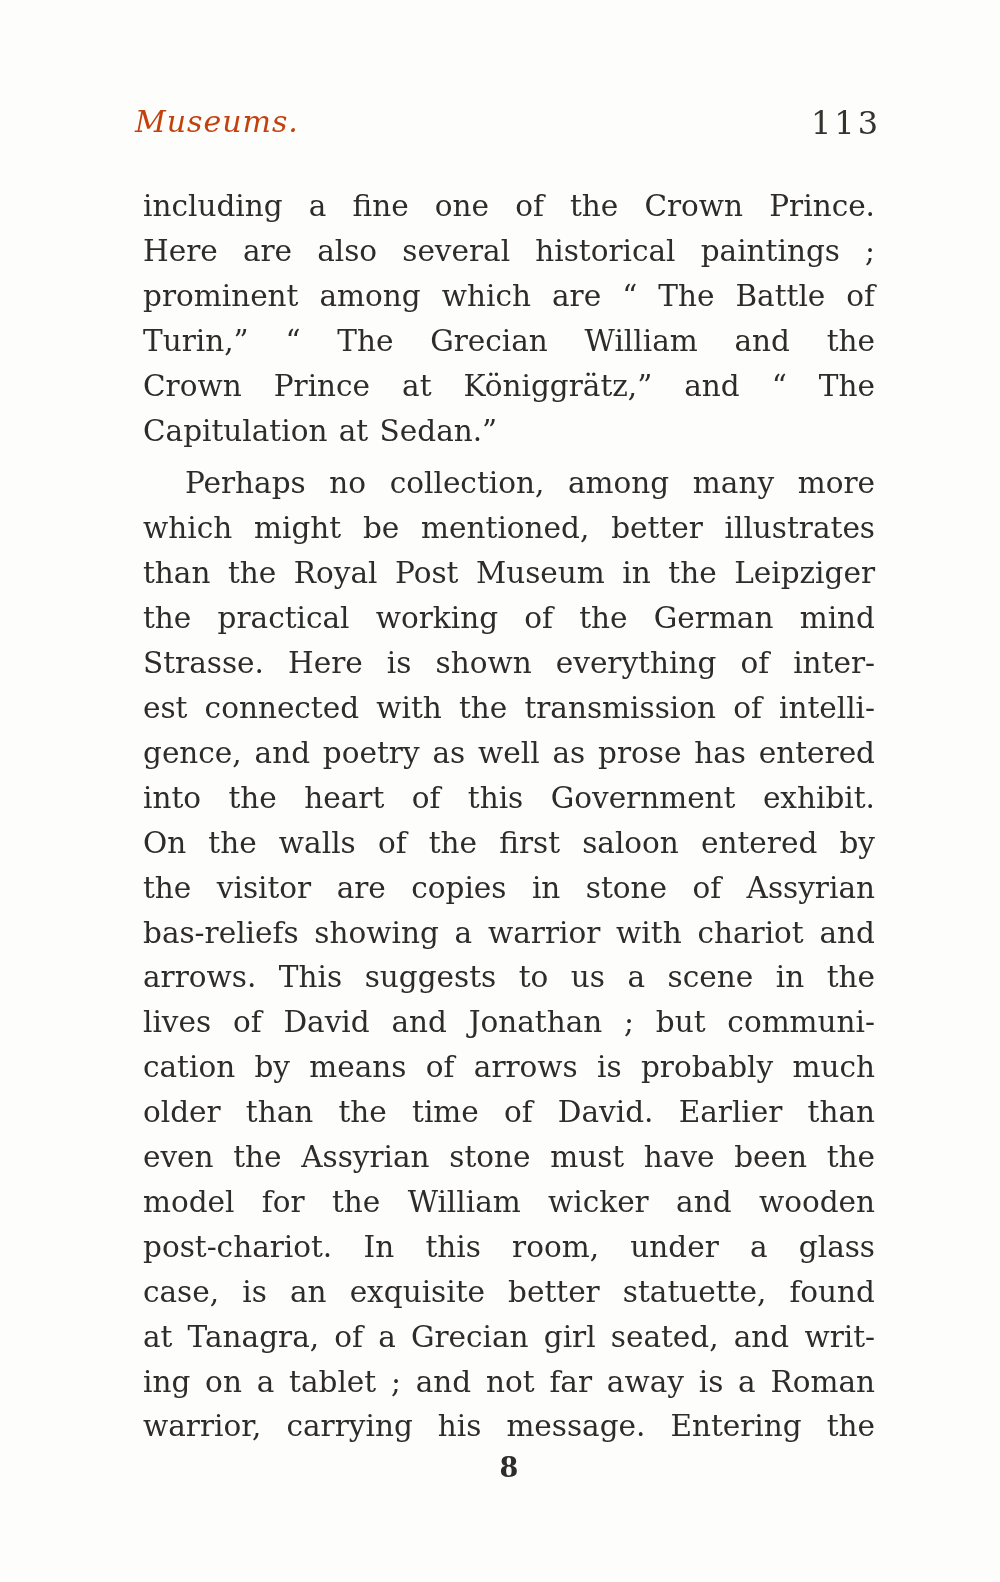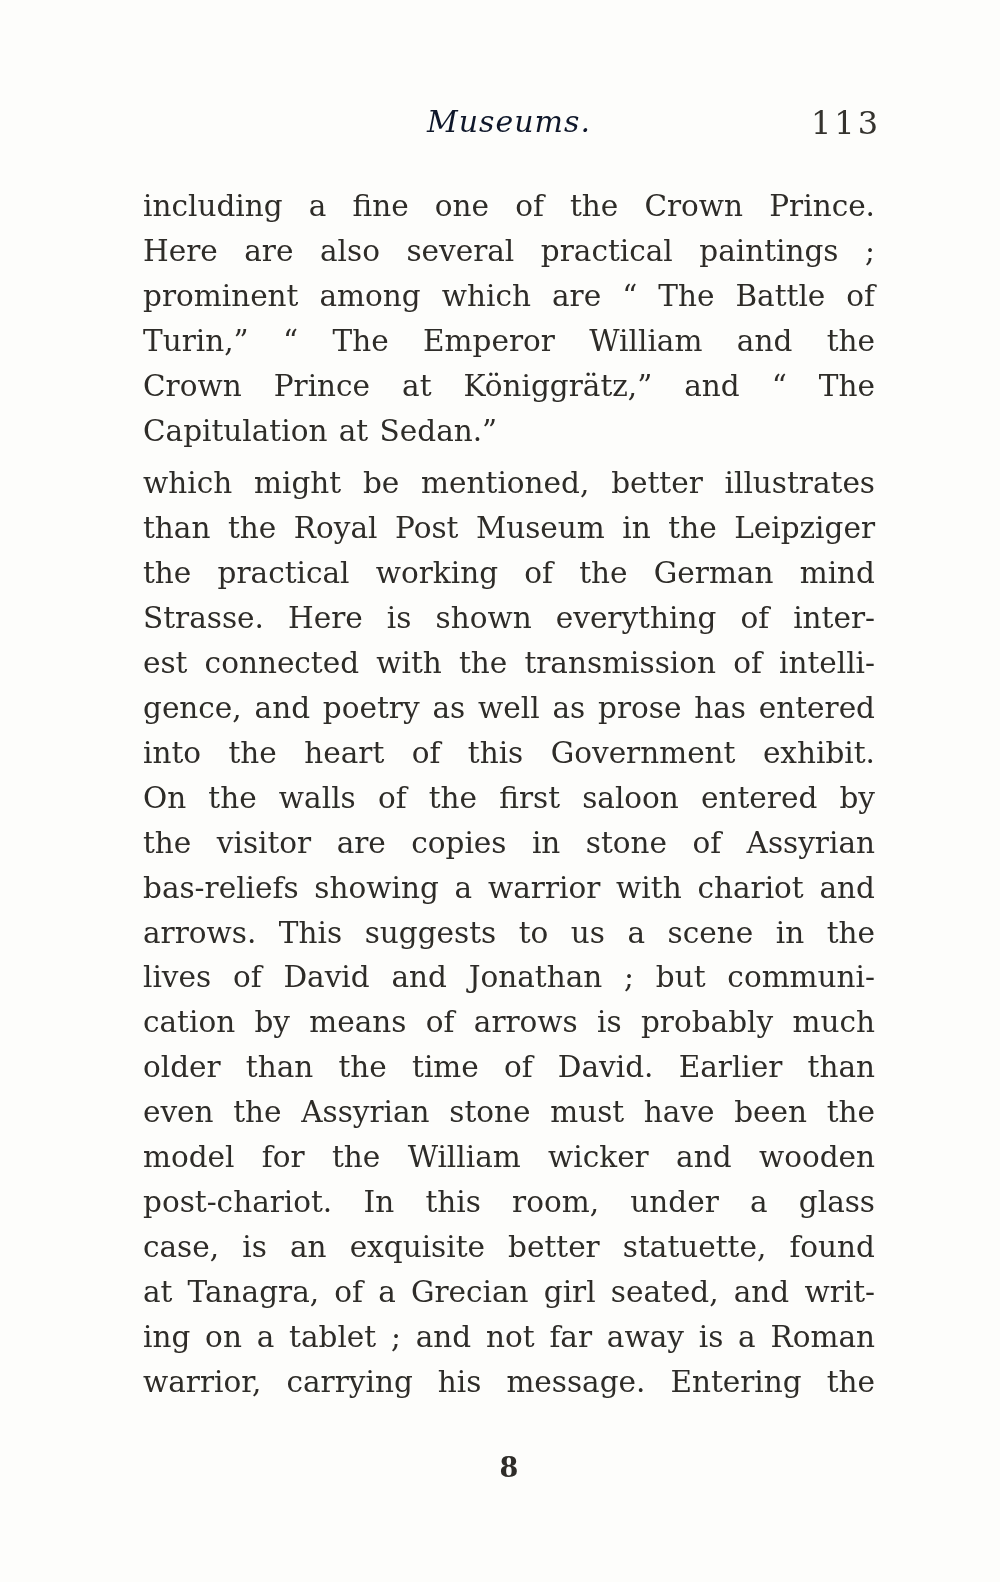--- a/index.html
+++ b/index.html
@@ -20,25 +20,24 @@
     position: absolute;
     top: 104px;
     left: 135px;
     width: 748px;
     height: 44px;
   }
   .header-title {
     position: absolute;
     left: 0;
     right: 0;
-    text-align: center;
     font-style: italic;
     font-size: 30px;
     letter-spacing: 1px;
-    color: #0f172a;
+    color: #c2410c;
   }
   .header-pagenum {
     position: absolute;
     right: 2px;
     top: 0;
     font-size: 32px;
     letter-spacing: 3px;
     color: #35332e;
   }
   .page-body {
@@ -86,27 +85,28 @@
 <div class="page">
 
   <div class="header">
     <div class="header-title">Museums.</div>
     <div class="header-pagenum">113</div>
   </div>
 
   <div class="page-body">
       <div class="paragraph">
         <div class="line">including a fine one of the Crown Prince.</div>
-        <div class="line">Here are also several practical paintings ;</div>
+        <div class="line">Here are also several historical paintings ;</div>
         <div class="line">prominent among which are “ The Battle of</div>
-        <div class="line">Turin,” “ The Emperor William and the</div>
+        <div class="line">Turin,” “ The Grecian William and the</div>
         <div class="line">Crown Prince at Königgrätz,” and “ The</div>
         <div class="line last-left">Capitulation at Sedan.”</div>
       </div>
       <div class="paragraph">
+        <div class="line indent">Perhaps no collection, among many more</div>
         <div class="line">which might be mentioned, better illustrates</div>
         <div class="line">than the Royal Post Museum in the Leipziger</div>
         <div class="line">the practical working of the German mind</div>
         <div class="line">Strasse.  Here is shown everything of inter-</div>
         <div class="line">est connected with the transmission of intelli-</div>
         <div class="line">gence, and poetry as well as prose has entered</div>
         <div class="line">into the heart of this Government exhibit.</div>
         <div class="line">On the walls of the first saloon entered by</div>
         <div class="line">the visitor are copies in stone of Assyrian</div>
         <div class="line">bas-reliefs showing a warrior with chariot and</div>

